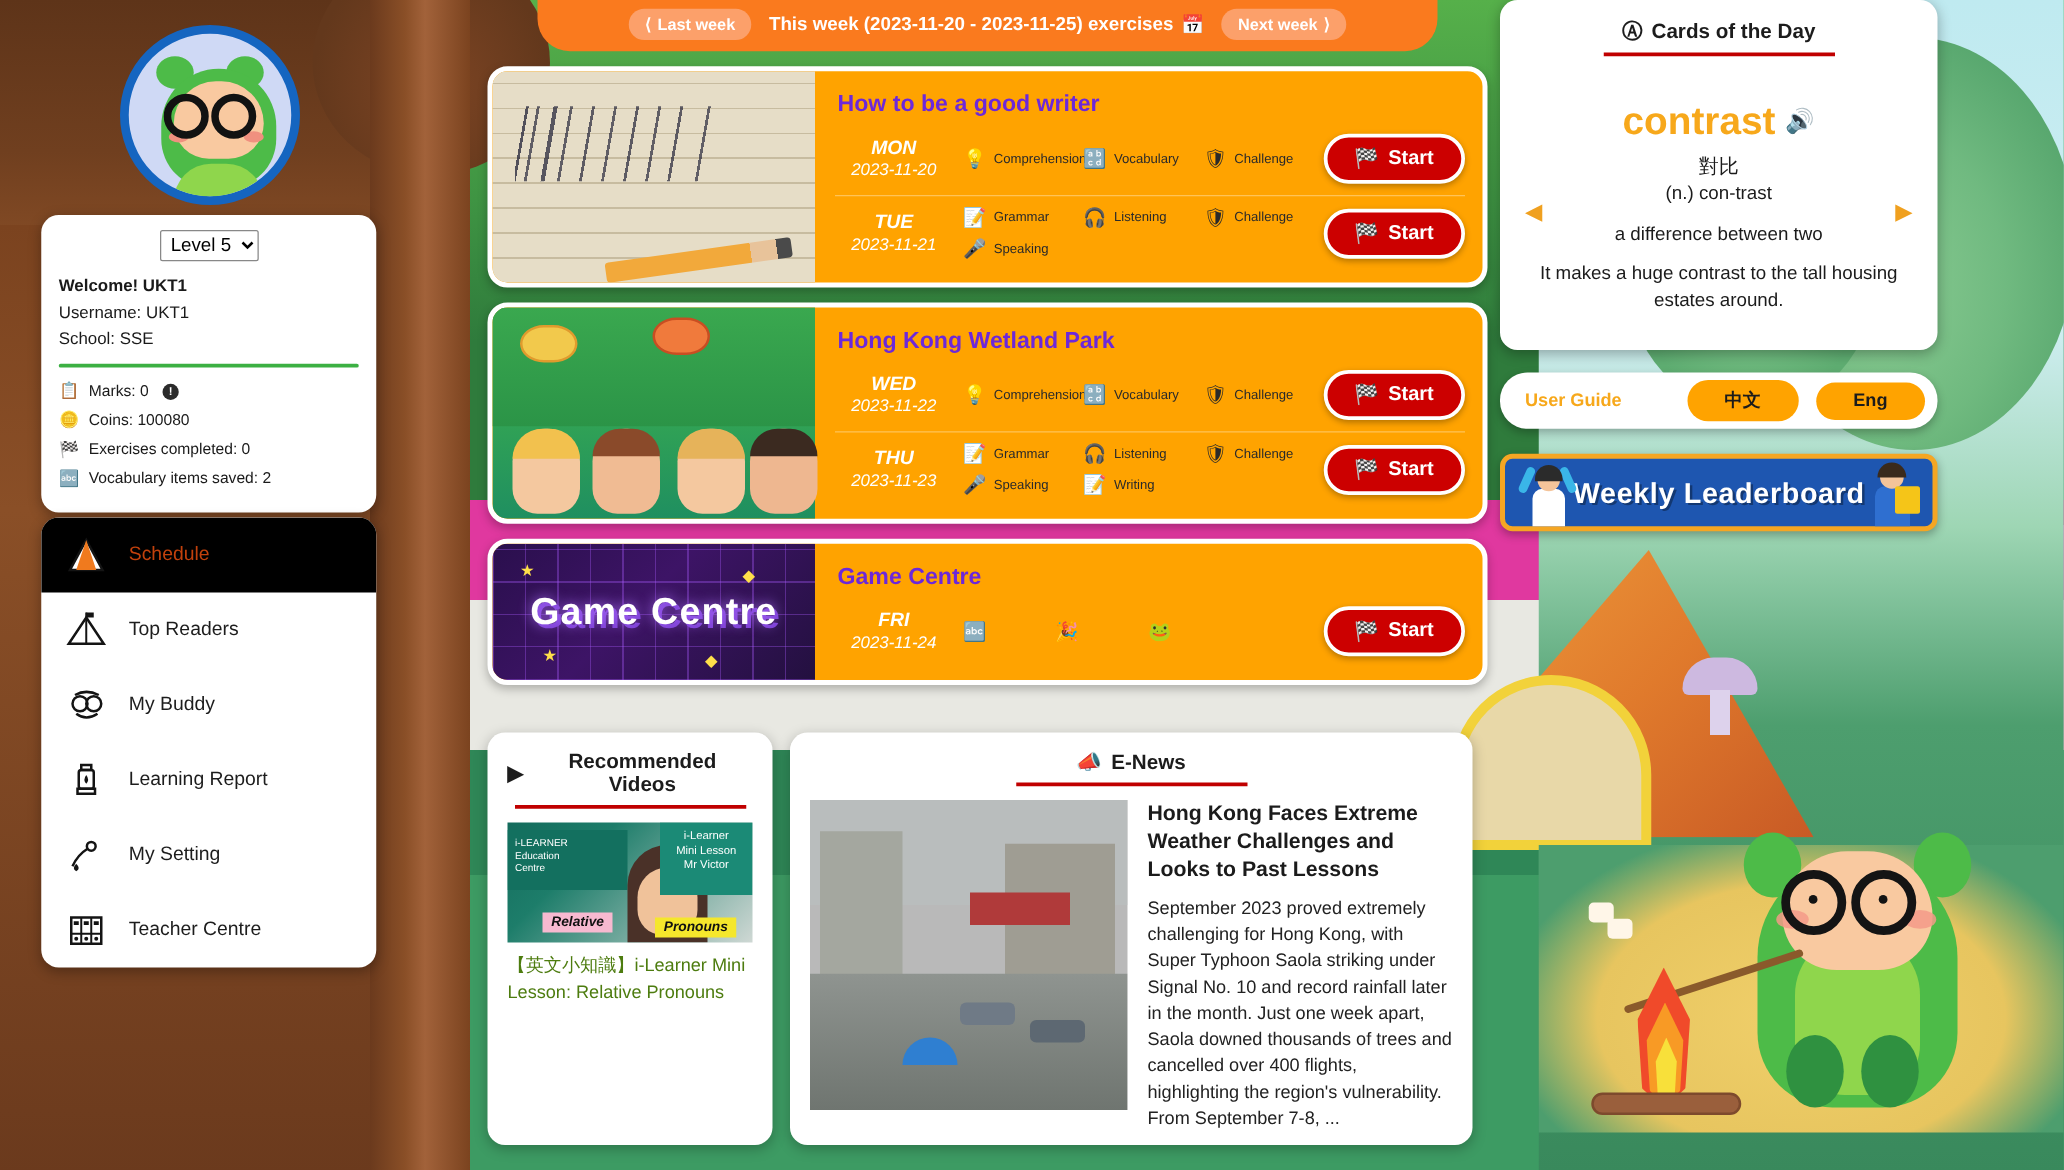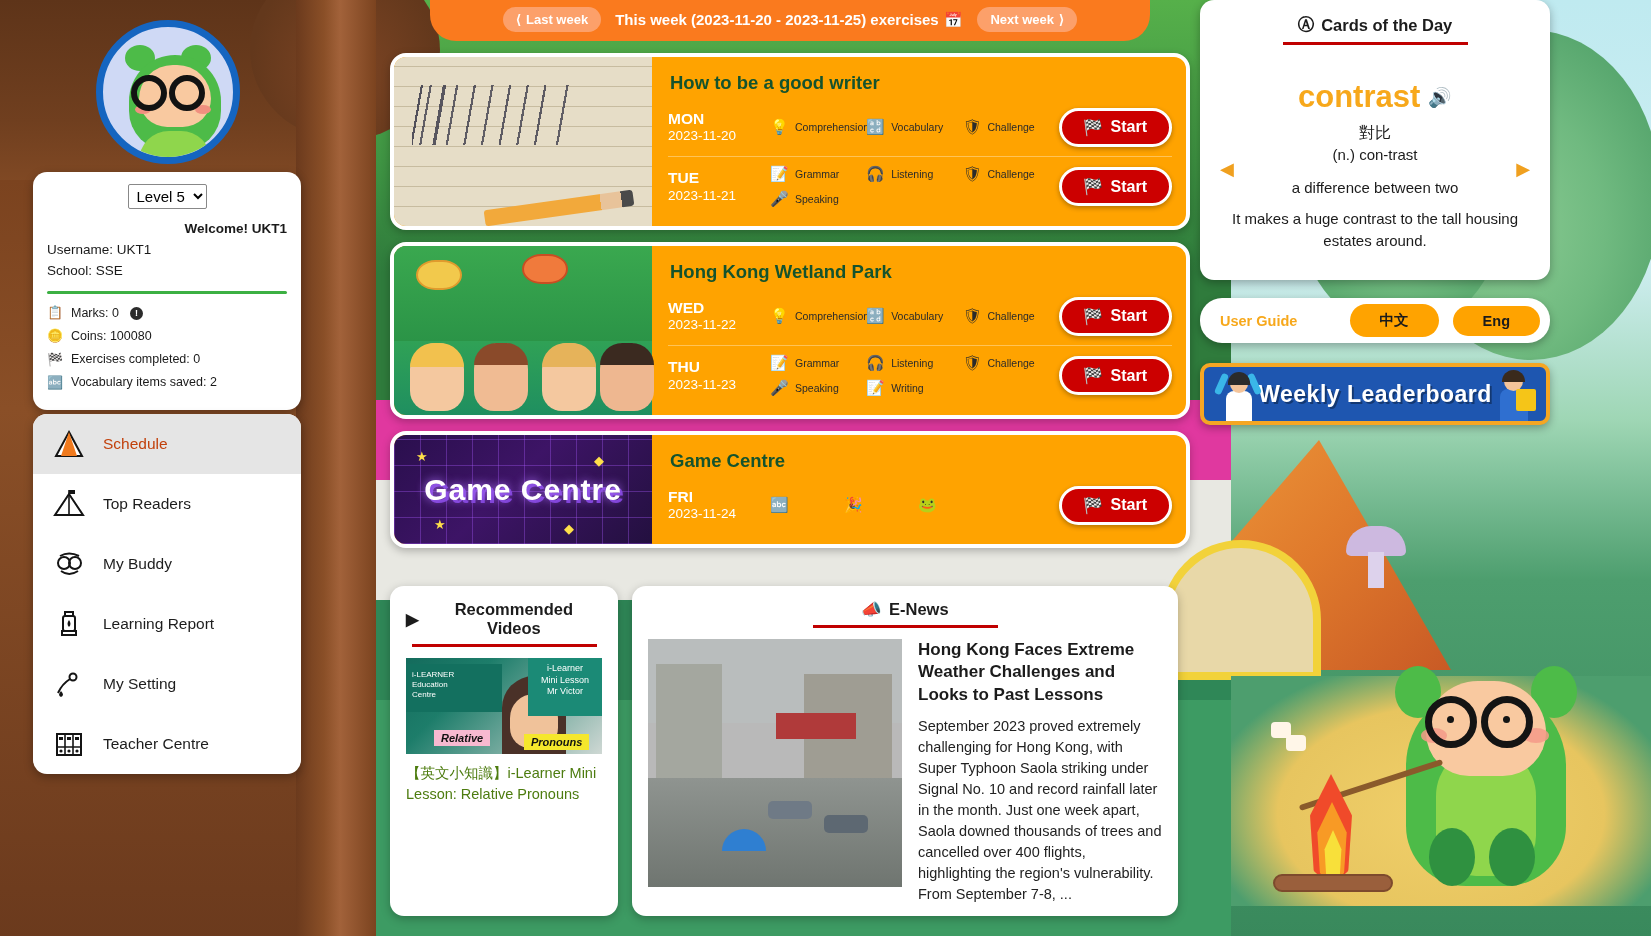--- a/index.html
+++ b/index.html
@@ -85,32 +85,32 @@
   .av-glass.l { left:28px; } .av-glass.r { left:66px; }
   .av-cheek { position:absolute; width:16px; height:9px; background:#f0907f; border-radius:50%; top:78px; }
   .av-cheek.l { left:32px; } .av-cheek.r { left:92px; }
   .av-body { position:absolute; left:36px; top:104px; width:72px; height:48px; background:#8fd64c; border-radius:30px 30px 0 0; }
 
   .infocard { position:absolute; left:33px; top:172px; width:268px; background:#fff;
      border-radius:14px; box-shadow:0 3px 10px rgba(0,0,0,.3); padding:12px 14px 16px; }
   .level-wrap { text-align:center; margin-bottom:10px; }
   .level-select { font-size:15px; font-family:"Liberation Sans",sans-serif; padding:2px 4px;
      border:1px solid #888; background:#fff; border-radius:2px; }
-  .welcome { font-size:13.5px; font-weight:bold; color:#1a1a1a; line-height:1.55;text-align:right; }
+  .welcome { font-size:13.5px; font-weight:bold; color:#1a1a1a; line-height:1.55; }
   .uline { font-size:13.5px; color:#1a1a1a; line-height:1.55; }
   .divider-green { height:3px; background:#3cb043; margin:9px 0 8px; border-radius:2px; }
   .statrow { display:flex; align-items:center; gap:7px; font-size:12.5px; color:#1a1a1a; line-height:1.85; }
   .sicon { width:17px; height:17px; display:inline-flex; align-items:center; justify-content:center; font-size:13px; flex:0 0 auto;}
   .ibadge { display:inline-flex; align-items:center; justify-content:center; width:13px; height:13px;
      border-radius:50%; background:#2b2b2b; color:#fff; font-size:9px; font-weight:bold; margin-left:4px; }
 
   .menu { position:absolute; left:33px; top:414px; width:268px; background:#fff;
      border-radius:14px; box-shadow:0 3px 10px rgba(0,0,0,.3); overflow:hidden; }
   .menu-item { display:flex; align-items:center; gap:14px; padding:13px 16px; cursor:pointer; }
-  .menu-item.active { background:#e5e5e5;align-items:center; }
+  .menu-item.active { background:#000000;align-items:center; }
   .menu-item.active .mi-label { color:#c2410c; }
   .mi-icon { width:40px; height:34px; display:flex; align-items:center; justify-content:center; flex:0 0 auto; }
   .mi-label { font-size:15.5px; color:#1d1d1d; }
 
   
   .center { position:absolute; left:390px; top:0; width:800px; z-index:15; }
   .weekbar { position:relative; margin:0 auto; width:720px; background:#fa7a1e;
      border-radius:0 0 26px 26px; padding:7px 0 9px; display:flex; align-items:center;
      justify-content:center; gap:14px; }
   .wk-btn { background:#fca06a; color:#fff; font-size:13px; font-weight:bold;
@@ -148,24 +148,24 @@
      linear-gradient(135deg,#2a0f4d 0%, #3d1466 45%, #23103f 100%); }
   .thumb-game::before { content:""; position:absolute; inset:0;
      background-image: repeating-linear-gradient(90deg, rgba(170,90,255,.35) 0 1px, transparent 1px 26px),
                        repeating-linear-gradient(0deg, rgba(170,90,255,.35) 0 1px, transparent 1px 26px); }
   .gc-text { position:absolute; left:0; right:0; top:50%; transform:translateY(-50%);
      text-align:center; font-size:30px; font-weight:bold; color:#fff; letter-spacing:1px;
      text-shadow: 0 0 10px #b072ff, 3px 3px 0 #7b3fd4; font-family:"Liberation Sans",sans-serif; }
   .gc-spark { position:absolute; color:#ffe04a; font-size:13px; }
 
   .ex-body { flex:1; padding:9px 14px 10px 16px; display:flex; flex-direction:column; }
-  .ex-title { font-size:18.5px; font-weight:bold; color:#14532d; margin:6px 0 4px 2px; }
+  .ex-title { font-size:18.5px; font-weight:bold; color:#6d28d9; margin:6px 0 4px 2px; }
   .day-row { display:flex; align-items:center; padding:7px 0; min-height:58px; }
   .day-row + .day-row { border-top:1px solid #ffc357; }
-  .day-date { width:94px; flex:0 0 94px; color:#fff; line-height:1.25; }
+  .day-date { width:94px; flex:0 0 94px; text-align:center; color:#fff; line-height:1.25;font-style:italic; }
   .day-name { font-size:15.5px; font-weight:bold; }
   .day-num { font-size:13.5px; }
   .tags { flex:1; display:flex; flex-wrap:wrap; align-content:center; row-gap:5px; padding-left:8px; }
   .tag { display:flex; align-items:center; gap:5px; width:33.33%; font-size:10.5px; color:#2a2a2a; }
   .tag.iconly { width:auto; margin-right:54px; }
   .tag-ic { width:20px; height:20px; display:flex; align-items:center; justify-content:center; font-size:15px; flex:0 0 auto; }
   .start-btn { flex:0 0 auto; background:#cc0000; color:#fff; border:3px solid #fff;
      border-radius:24px; padding:7px 22px; font-size:16px; font-weight:bold; cursor:pointer;
      display:inline-flex; align-items:center; gap:7px; box-shadow:0 2px 5px rgba(0,0,0,.3); }
 

